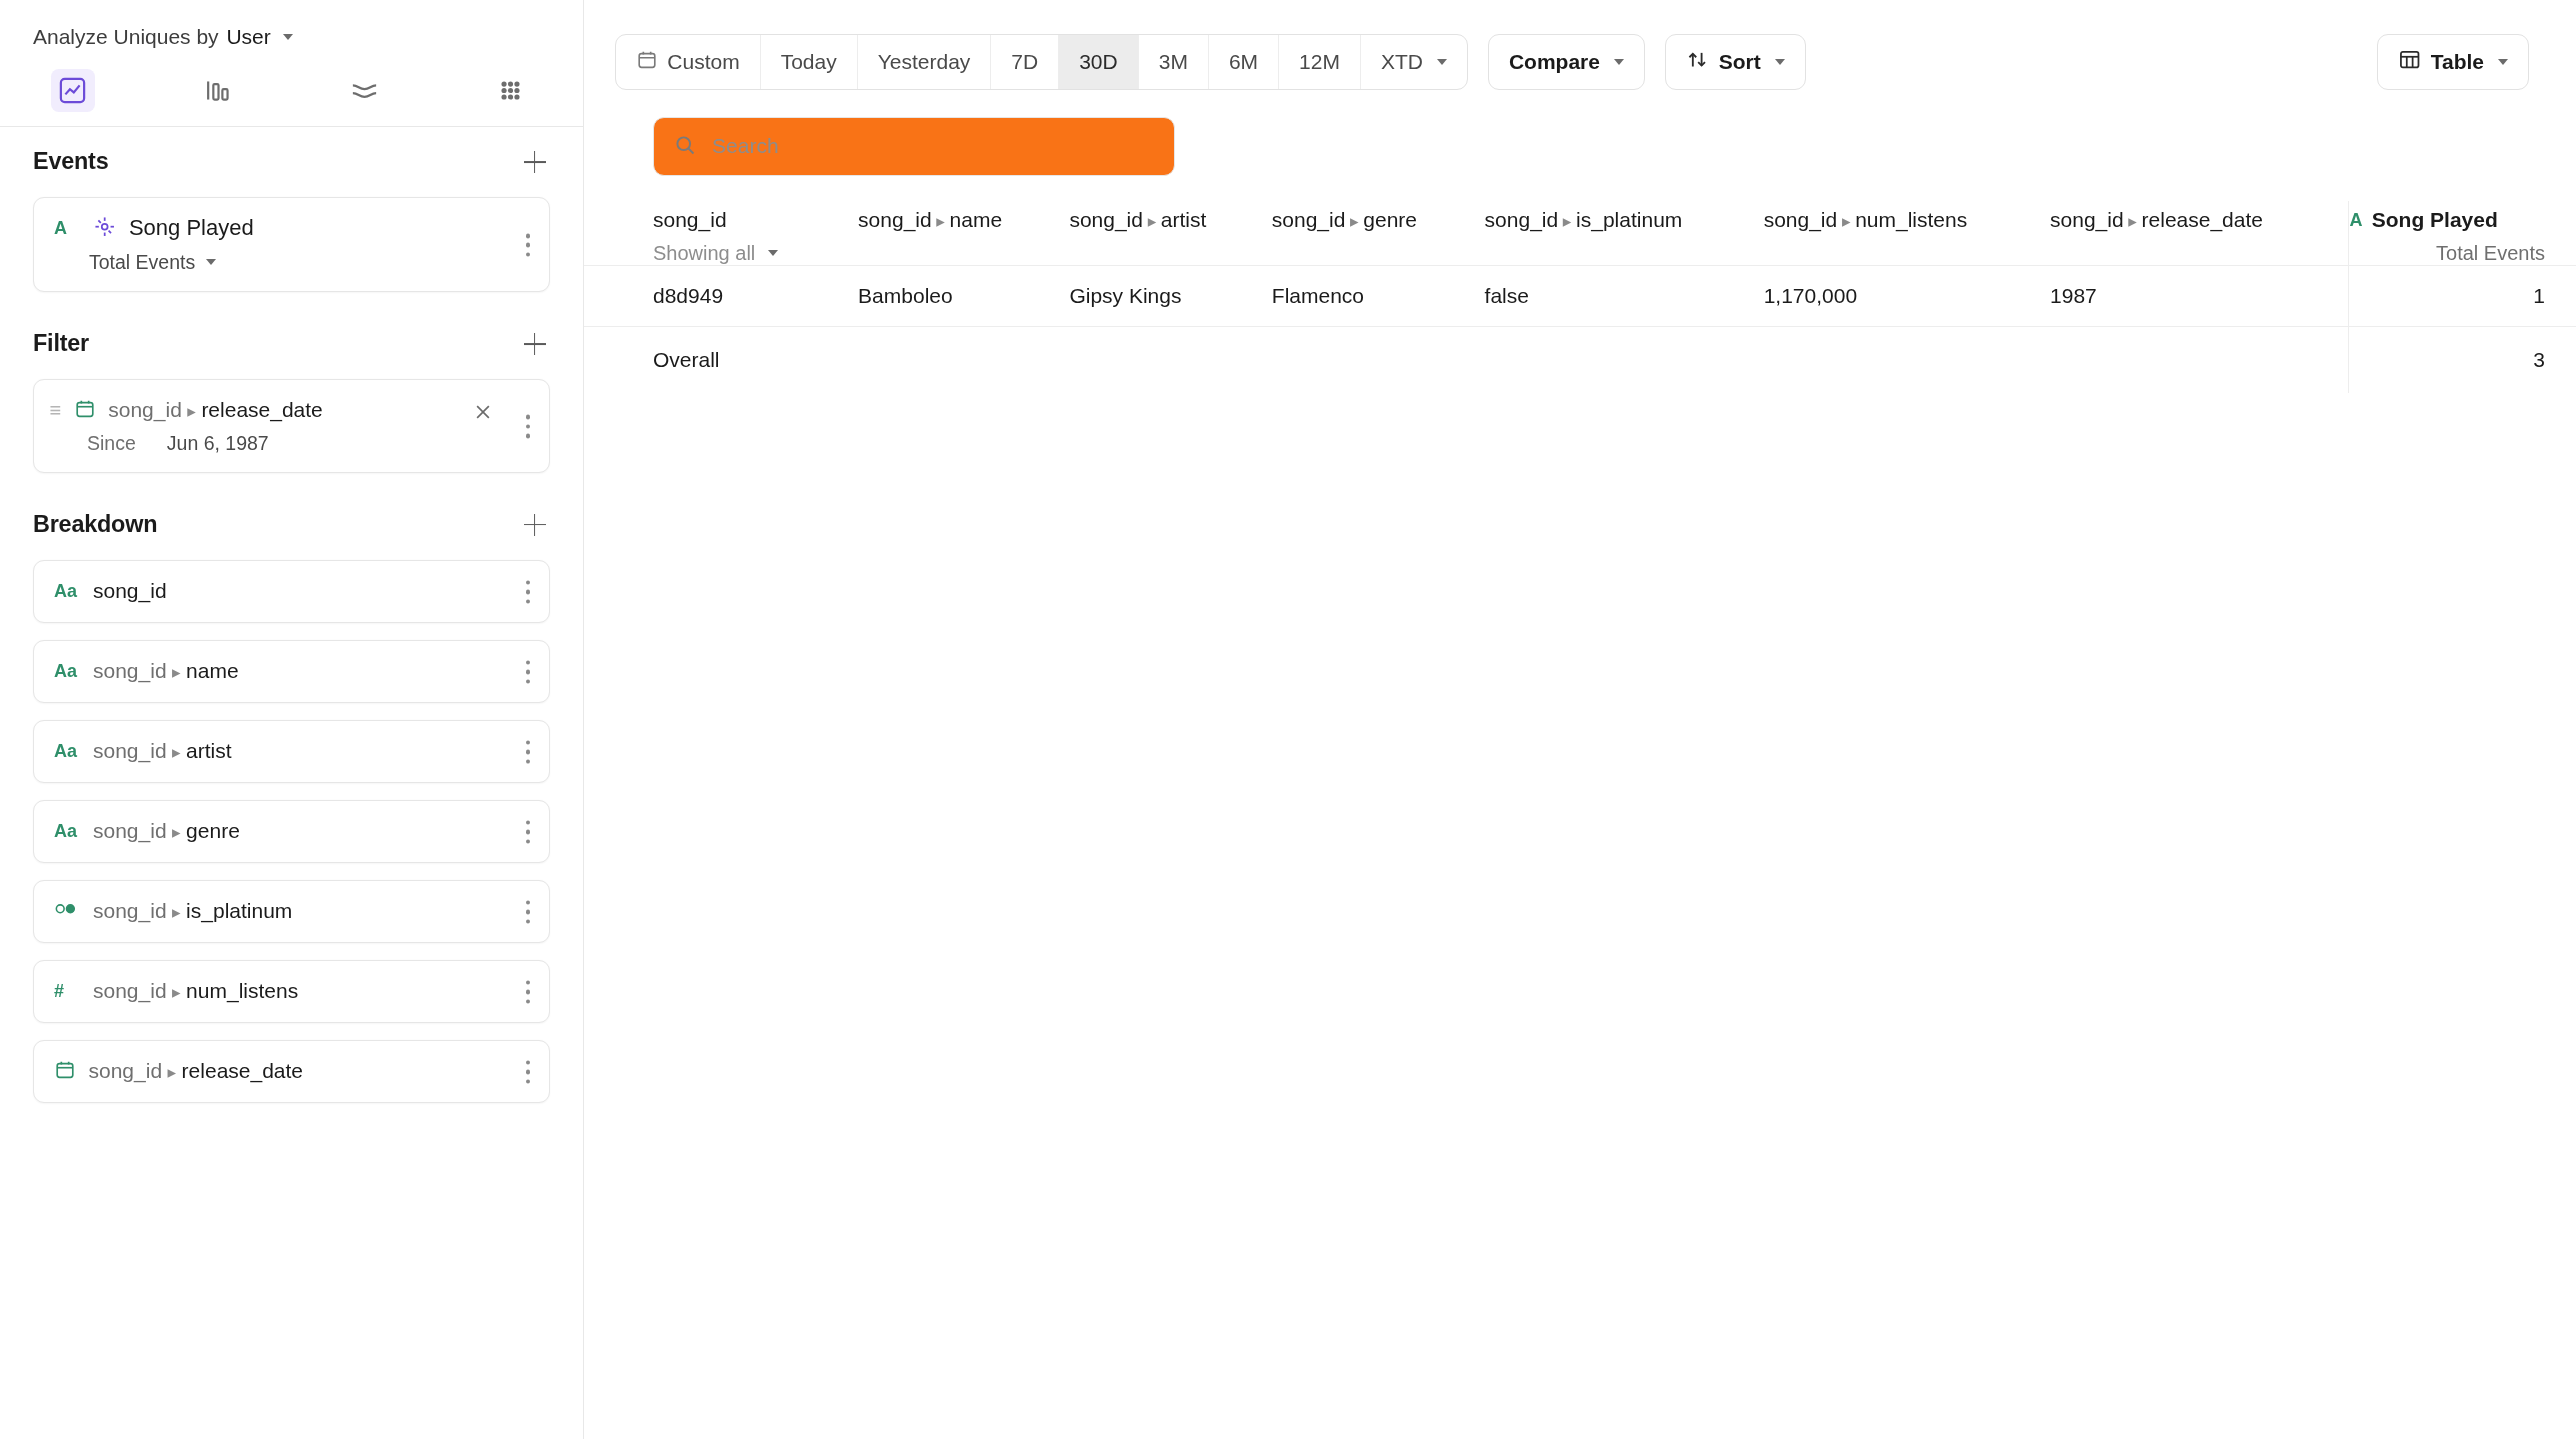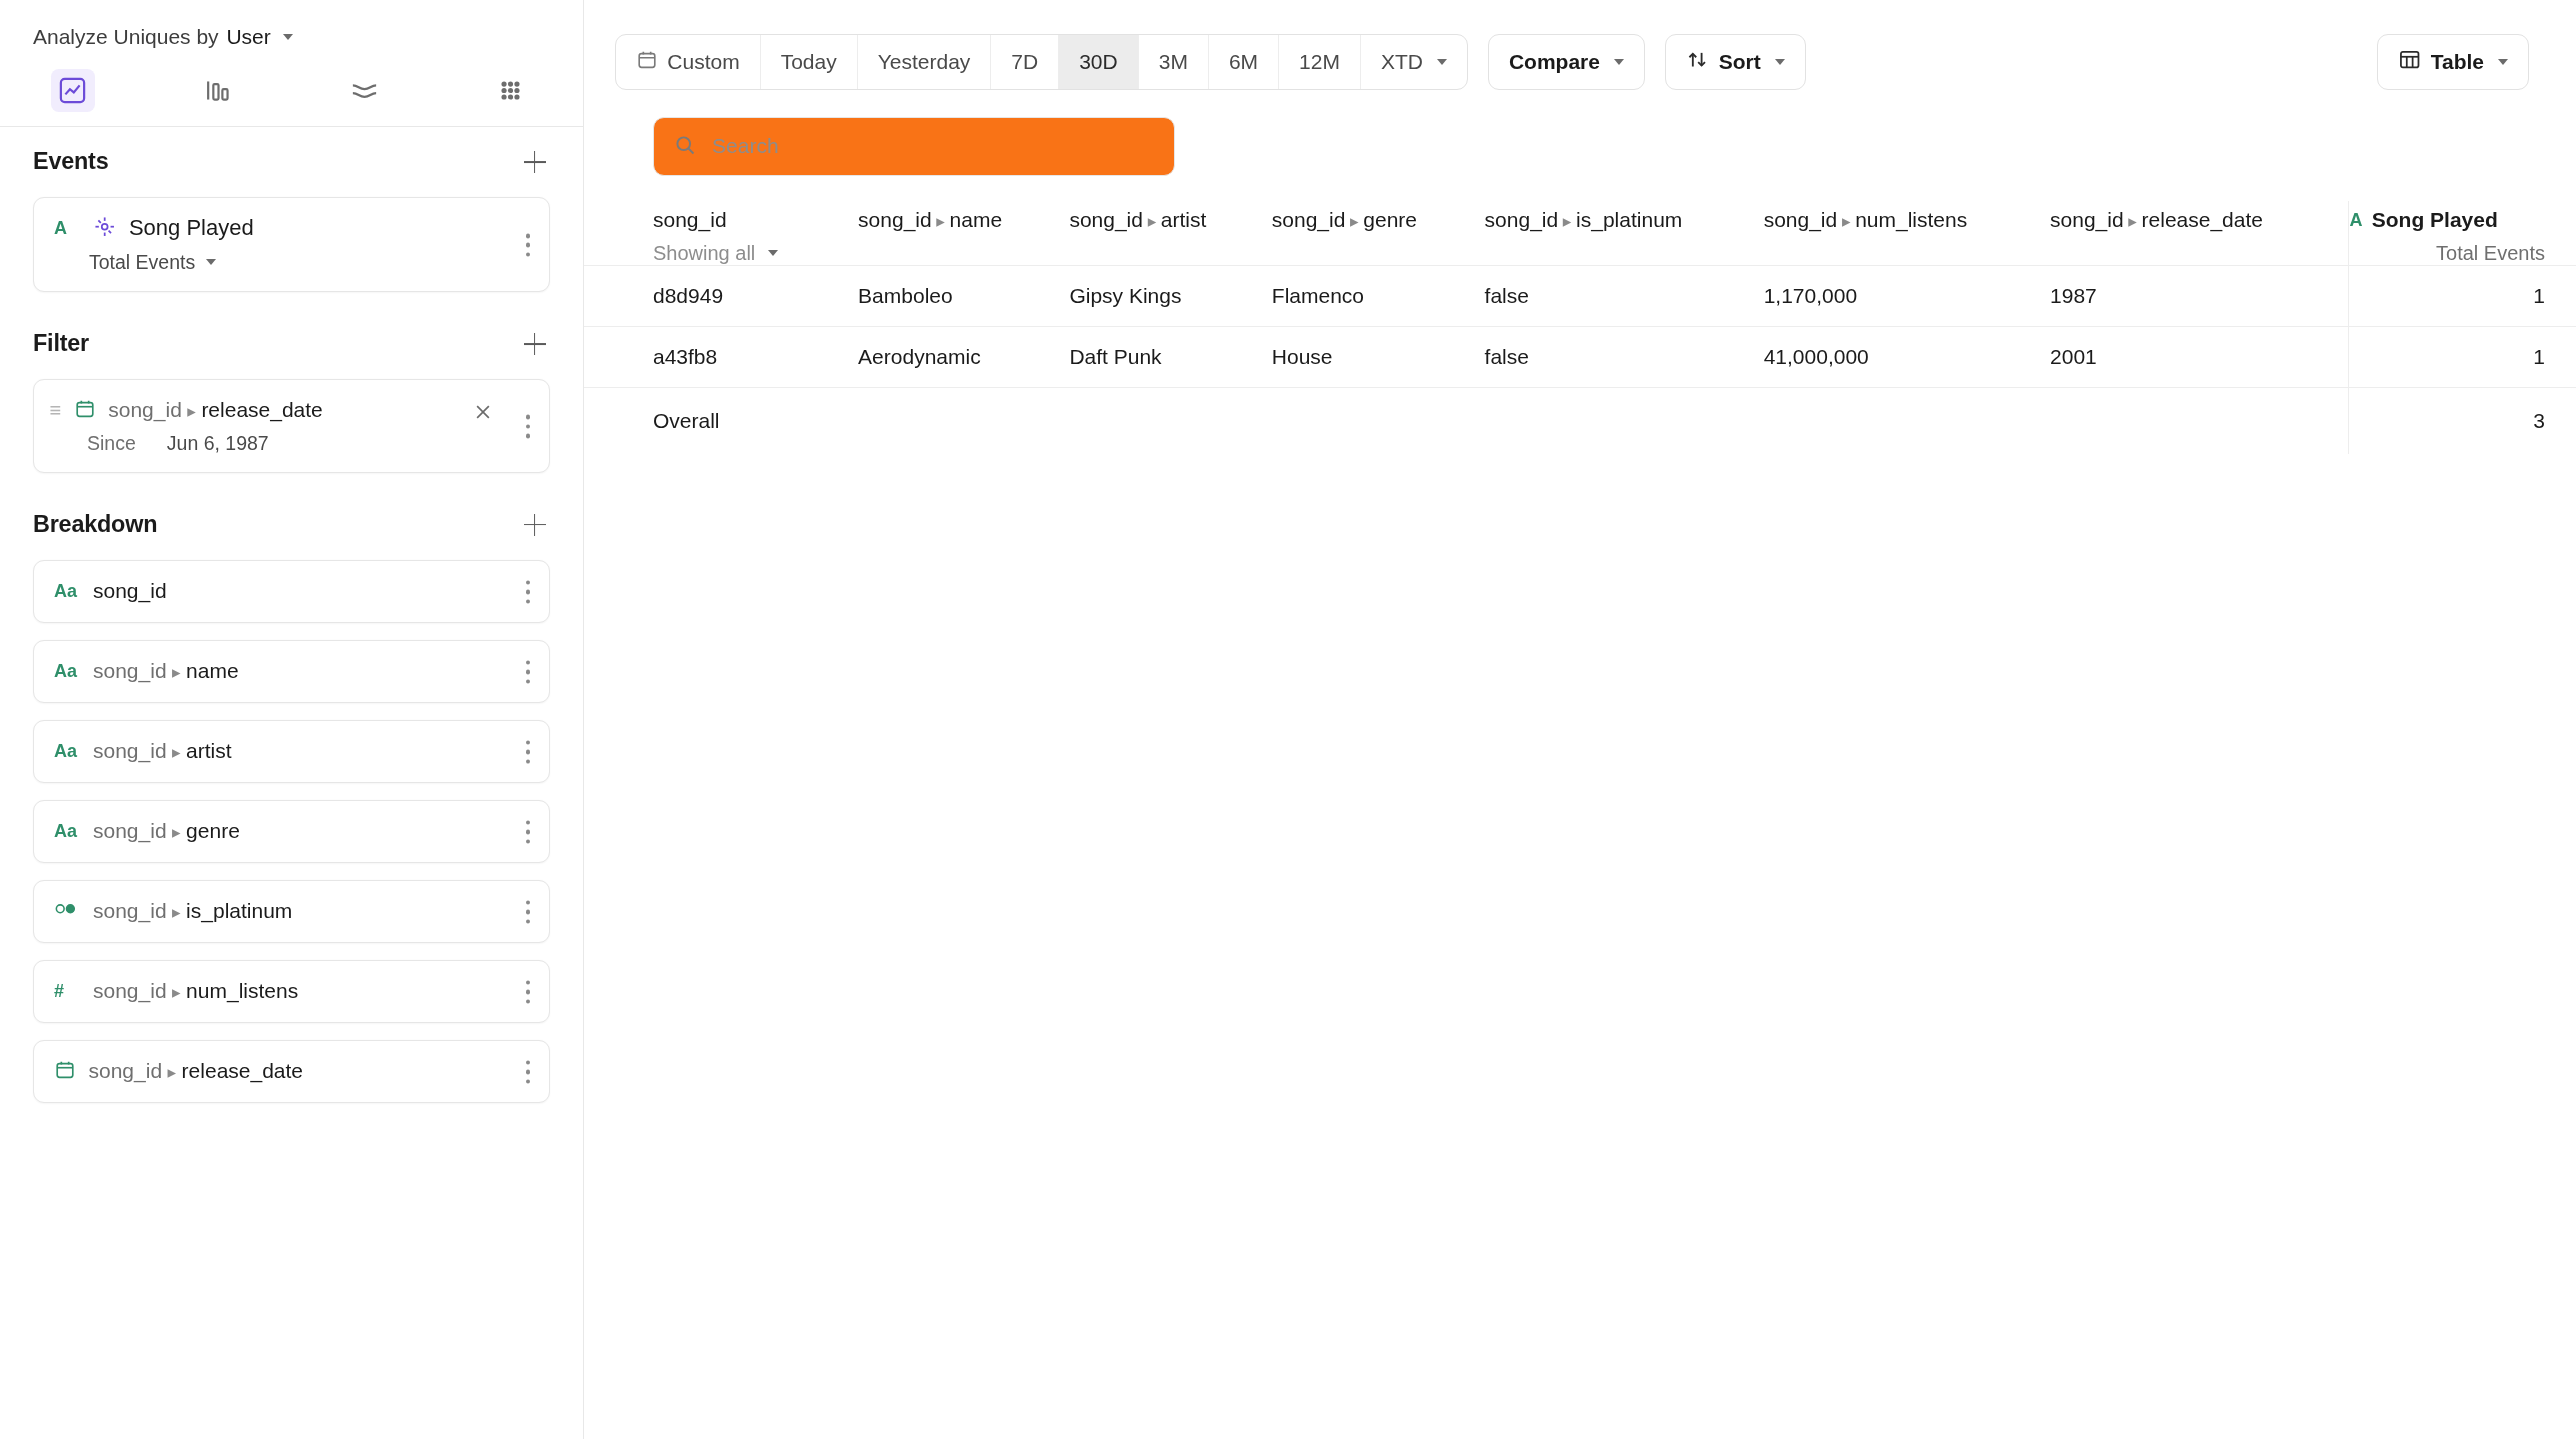--- a/index.html
+++ b/index.html
@@ -577,32 +577,20 @@
         </thead>
         <tbody>
           <tr>
             <td class="tbl-left-pad">d8d949</td>
             <td>Bamboleo</td>
             <td>Gipsy Kings</td>
             <td>Flamenco</td>
             <td>false</td>
             <td>1,170,000</td>
             <td>1987</td>
-            <td class="metric-col">
-              <div class="td-inner">1</div>
-            </td>
-          </tr>
-          <tr>
-            <td class="tbl-left-pad">a43fb8</td>
-            <td>Aerodynamic</td>
-            <td>Daft Punk</td>
-            <td>House</td>
-            <td>false</td>
-            <td>41,000,000</td>
-            <td>2001</td>
             <td class="metric-col">
               <div class="td-inner">1</div>
             </td>
           </tr>
           <tr class="overall-row">
             <td class="tbl-left-pad">Overall</td>
             <td></td>
             <td></td>
             <td></td>
             <td></td>

